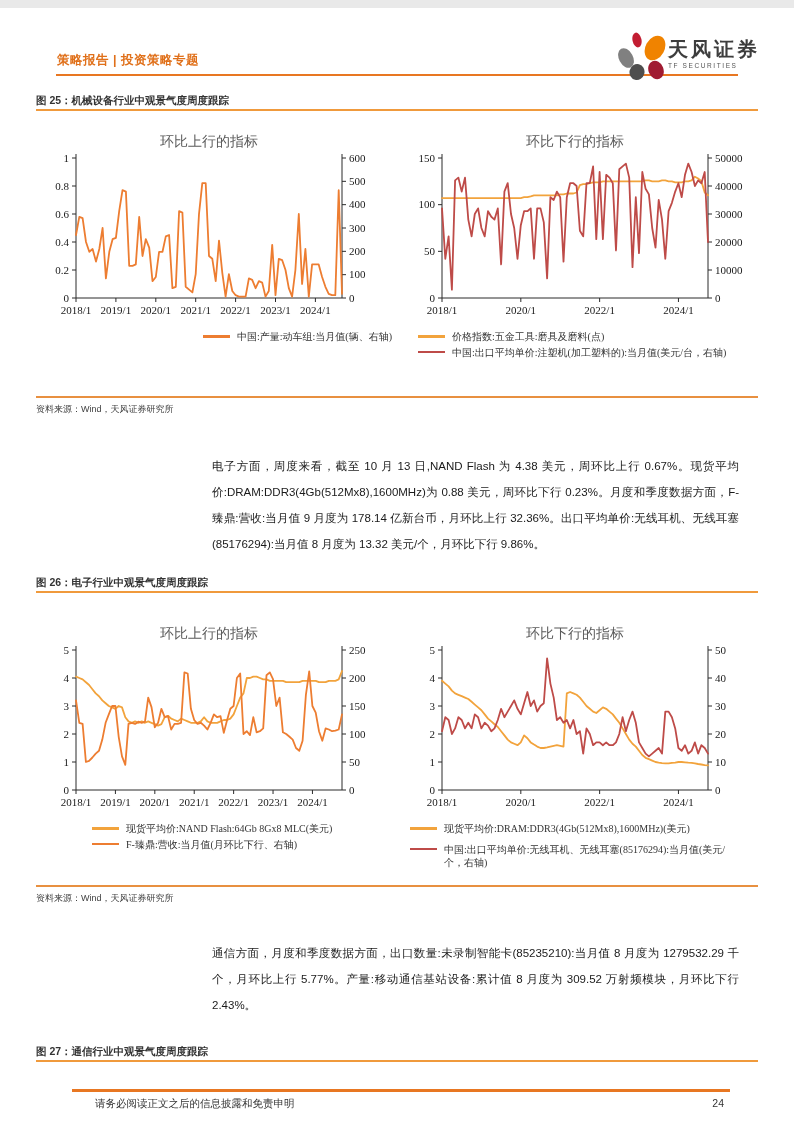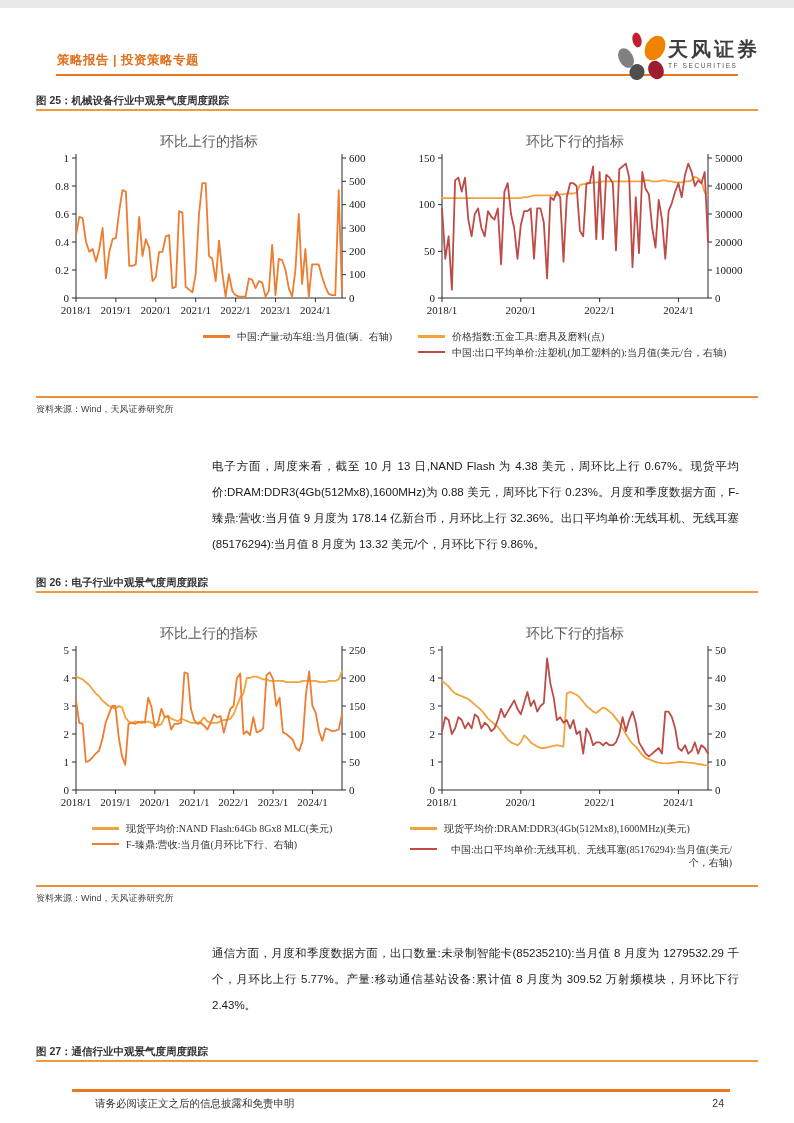--- a/index.html
+++ b/index.html
@@ -24,21 +24,21 @@
   .charts-row{left:36px;width:726px;display:flex;gap:10px;}
   .chart{width:356px;display:flex;flex-direction:column;}
   .legend{display:flex;flex-direction:column;gap:2px;margin-top:2px;font-size:10px;color:#333;}
   .legend-item{display:flex;align-items:flex-start;line-height:1.35;}
   .swatch{flex:0 0 auto;width:27px;height:2.5px;margin:5px 7px 0 0;}
   .legend-label{font-family:"Liberation Serif",serif;}
   #chart-0 .legend{align-items:flex-end;}
   #chart-1 .legend{padding-left:16px;}
   #chart-2 .legend{padding-left:56px;}
   #chart-3 .legend{padding-left:8px;gap:7px;}
-  #chart-3 .legend-label{max-width:288px;text-align:right;}
+  #chart-3 .legend-label{max-width:288px;}
 
   
   .para{left:212px;width:527px;font-size:11.5px;line-height:26px;color:#1A1A1A;text-align:justify;}
 
   
   .foot-rule{left:72px;top:1081px;width:658px;height:2.5px;background:#E87722;}
   .foot-disclaimer{left:95px;top:1089px;font-size:10.5px;color:#333;}
   .foot-page{left:640px;top:1089px;width:84px;text-align:right;font-size:10.5px;color:#333;}
 </style>
 </head>

